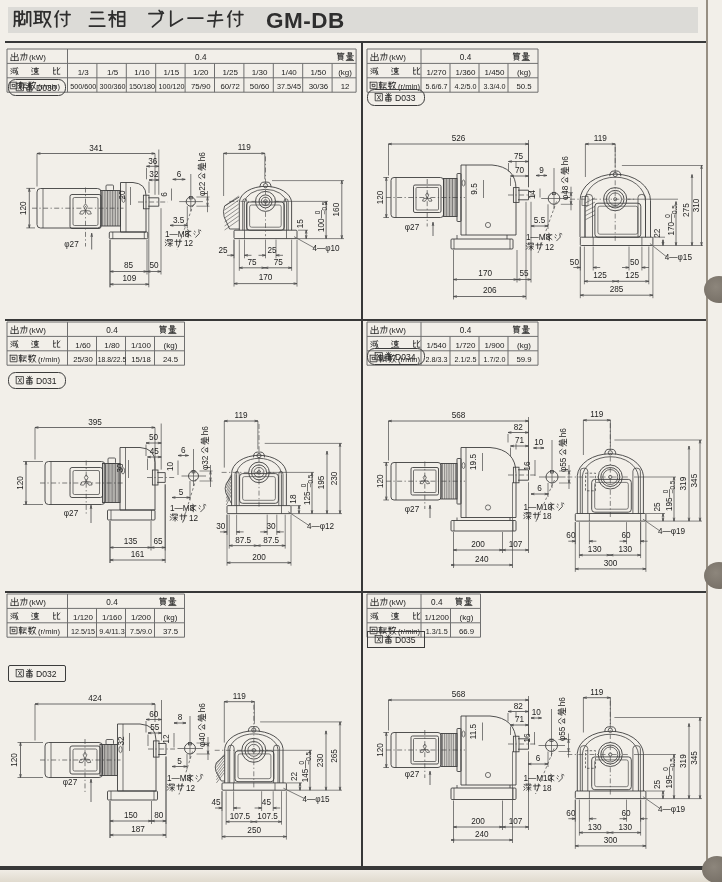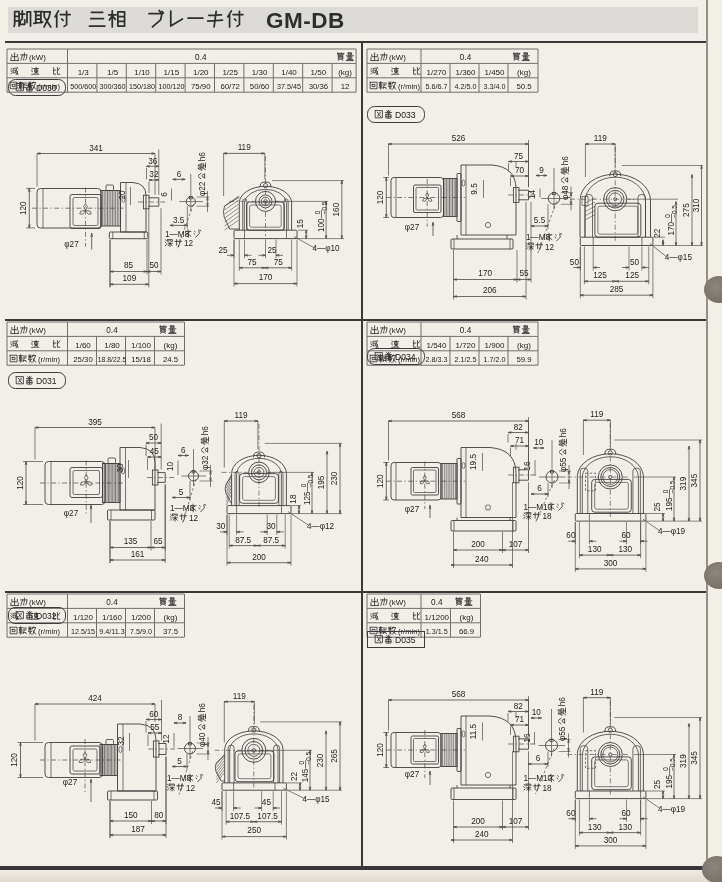--- a/index.html
+++ b/index.html
@@ -304,42 +304,42 @@
         <text x="99.5" y="39.6" font-size="7.8" fill="#222" text-anchor="middle" transform="translate(1,1)">66.9</text>
       </svg>
     </div>
  <div style="position:absolute;left:8px;top:79px;width:56px;height:14.5px;border:1.1px solid #3c3c3c;border-radius:7.5px;background:transparent">
       <svg width="56" height="15" style="position:absolute;left:0;top:0">
         <path d="M7.19 3.59L14.41 3.59L14.41 10.81L7.19 10.81L7.19 3.59M9.25 5.31L10.97 6.77L9.60 9.09M12.18 5.14L11.83 7.20M10.80 8.06L12.69 9.61" fill="none" stroke="#2b2b2b" stroke-width="0.8" stroke-linecap="round" stroke-linejoin="round"></path>
         <path d="M20.43 3.24L20.43 6.77M17.34 5.48L23.53 5.48M18.71 3.59L19.74 4.79M22.15 3.59L21.12 4.79M18.71 7.03L19.57 6.00M22.15 7.03L21.29 6.00M17.85 7.63L23.01 7.63L23.01 11.07L17.85 11.07L17.85 7.63M20.43 7.63L20.43 11.07M17.85 9.35L23.01 9.35" fill="none" stroke="#2b2b2b" stroke-width="0.8" stroke-linecap="round" stroke-linejoin="round"></path>
         <text x="27" y="11" font-size="8.6" fill="#222">D030</text>
       </svg>
     </div>
-    <div style="position:absolute;left:367px;top:106px;width:56px;height:14.5px;border:1.1px solid #3c3c3c;border-radius:7.5px;background:transparent">
+    <div style="position:absolute;left:367px;top:89px;width:56px;height:14.5px;border:1.1px solid #3c3c3c;border-radius:7.5px;background:transparent">
       <svg width="56" height="15" style="position:absolute;left:0;top:0">
         <path d="M7.19 3.59L14.41 3.59L14.41 10.81L7.19 10.81L7.19 3.59M9.25 5.31L10.97 6.77L9.60 9.09M12.18 5.14L11.83 7.20M10.80 8.06L12.69 9.61" fill="none" stroke="#2b2b2b" stroke-width="0.8" stroke-linecap="round" stroke-linejoin="round"></path>
         <path d="M20.43 3.24L20.43 6.77M17.34 5.48L23.53 5.48M18.71 3.59L19.74 4.79M22.15 3.59L21.12 4.79M18.71 7.03L19.57 6.00M22.15 7.03L21.29 6.00M17.85 7.63L23.01 7.63L23.01 11.07L17.85 11.07L17.85 7.63M20.43 7.63L20.43 11.07M17.85 9.35L23.01 9.35" fill="none" stroke="#2b2b2b" stroke-width="0.8" stroke-linecap="round" stroke-linejoin="round"></path>
         <text x="27" y="11" font-size="8.6" fill="#222">D033</text>
       </svg>
     </div>
     <div style="position:absolute;left:8px;top:372px;width:56px;height:14.5px;border:1.1px solid #3c3c3c;border-radius:7.5px;background:transparent">
       <svg width="56" height="15" style="position:absolute;left:0;top:0">
         <path d="M7.19 3.59L14.41 3.59L14.41 10.81L7.19 10.81L7.19 3.59M9.25 5.31L10.97 6.77L9.60 9.09M12.18 5.14L11.83 7.20M10.80 8.06L12.69 9.61" fill="none" stroke="#2b2b2b" stroke-width="0.8" stroke-linecap="round" stroke-linejoin="round"></path>
         <path d="M20.43 3.24L20.43 6.77M17.34 5.48L23.53 5.48M18.71 3.59L19.74 4.79M22.15 3.59L21.12 4.79M18.71 7.03L19.57 6.00M22.15 7.03L21.29 6.00M17.85 7.63L23.01 7.63L23.01 11.07L17.85 11.07L17.85 7.63M20.43 7.63L20.43 11.07M17.85 9.35L23.01 9.35" fill="none" stroke="#2b2b2b" stroke-width="0.8" stroke-linecap="round" stroke-linejoin="round"></path>
         <text x="27" y="11" font-size="8.6" fill="#222">D031</text>
       </svg>
     </div>
     <div style="position:absolute;left:367px;top:348px;width:56px;height:14.5px;border:1.1px solid #3c3c3c;border-radius:7.5px;background:transparent">
       <svg width="56" height="15" style="position:absolute;left:0;top:0">
         <path d="M7.19 3.59L14.41 3.59L14.41 10.81L7.19 10.81L7.19 3.59M9.25 5.31L10.97 6.77L9.60 9.09M12.18 5.14L11.83 7.20M10.80 8.06L12.69 9.61" fill="none" stroke="#2b2b2b" stroke-width="0.8" stroke-linecap="round" stroke-linejoin="round"></path>
         <path d="M20.43 3.24L20.43 6.77M17.34 5.48L23.53 5.48M18.71 3.59L19.74 4.79M22.15 3.59L21.12 4.79M18.71 7.03L19.57 6.00M22.15 7.03L21.29 6.00M17.85 7.63L23.01 7.63L23.01 11.07L17.85 11.07L17.85 7.63M20.43 7.63L20.43 11.07M17.85 9.35L23.01 9.35" fill="none" stroke="#2b2b2b" stroke-width="0.8" stroke-linecap="round" stroke-linejoin="round"></path>
         <text x="27" y="11" font-size="8.6" fill="#222">D034</text>
       </svg>
     </div>
-    <div style="position:absolute;left:8px;top:607px;width:56px;height:14.5px;border:1.1px solid #3c3c3c;border-radius:7px;background:transparent">
+    <div style="position:absolute;left:8px;top:665px;width:56px;height:14.5px;border:1.1px solid #3c3c3c;border-radius:2px;background:transparent">
       <svg width="56" height="15" style="position:absolute;left:0;top:0">
         <path d="M7.19 3.59L14.41 3.59L14.41 10.81L7.19 10.81L7.19 3.59M9.25 5.31L10.97 6.77L9.60 9.09M12.18 5.14L11.83 7.20M10.80 8.06L12.69 9.61" fill="none" stroke="#2b2b2b" stroke-width="0.8" stroke-linecap="round" stroke-linejoin="round"></path>
         <path d="M20.43 3.24L20.43 6.77M17.34 5.48L23.53 5.48M18.71 3.59L19.74 4.79M22.15 3.59L21.12 4.79M18.71 7.03L19.57 6.00M22.15 7.03L21.29 6.00M17.85 7.63L23.01 7.63L23.01 11.07L17.85 11.07L17.85 7.63M20.43 7.63L20.43 11.07M17.85 9.35L23.01 9.35" fill="none" stroke="#2b2b2b" stroke-width="0.8" stroke-linecap="round" stroke-linejoin="round"></path>
         <text x="27" y="11" font-size="8.6" fill="#222">D032</text>
       </svg>
     </div>
     <div style="position:absolute;left:367px;top:631px;width:56px;height:14.5px;border:1.1px solid #3c3c3c;border-radius:0;background:transparent">
       <svg width="56" height="15" style="position:absolute;left:0;top:0">
         <path d="M7.19 3.59L14.41 3.59L14.41 10.81L7.19 10.81L7.19 3.59M9.25 5.31L10.97 6.77L9.60 9.09M12.18 5.14L11.83 7.20M10.80 8.06L12.69 9.61" fill="none" stroke="#2b2b2b" stroke-width="0.8" stroke-linecap="round" stroke-linejoin="round"></path>
         <path d="M20.43 3.24L20.43 6.77M17.34 5.48L23.53 5.48M18.71 3.59L19.74 4.79M22.15 3.59L21.12 4.79M18.71 7.03L19.57 6.00M22.15 7.03L21.29 6.00M17.85 7.63L23.01 7.63L23.01 11.07L17.85 11.07L17.85 7.63M20.43 7.63L20.43 11.07M17.85 9.35L23.01 9.35" fill="none" stroke="#2b2b2b" stroke-width="0.8" stroke-linecap="round" stroke-linejoin="round"></path>

